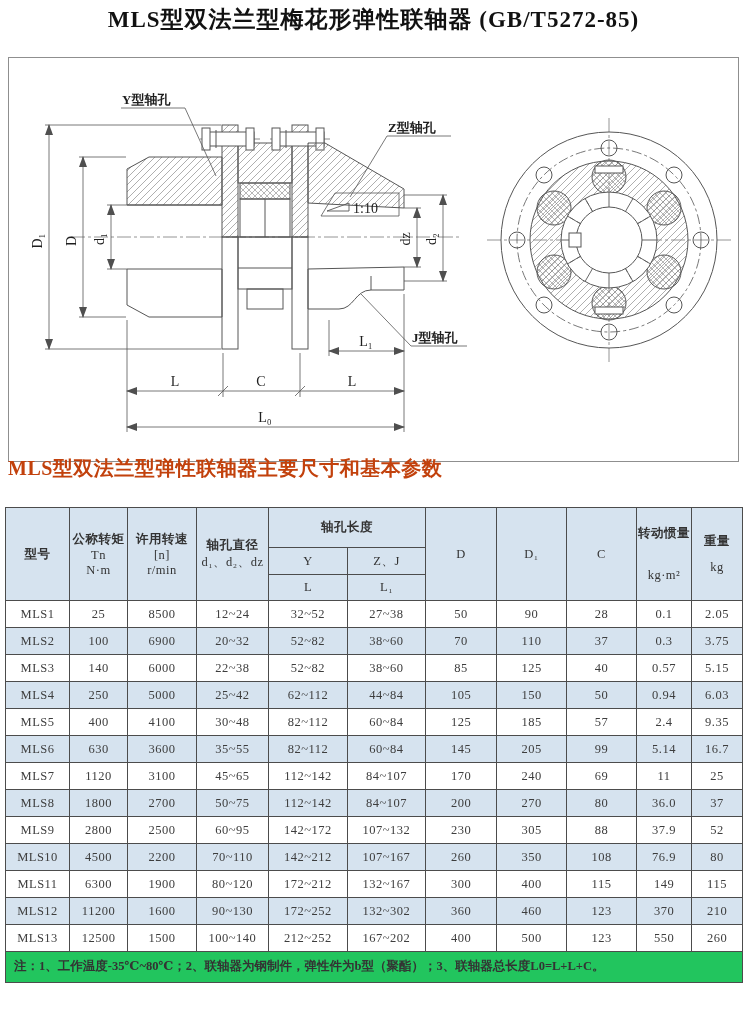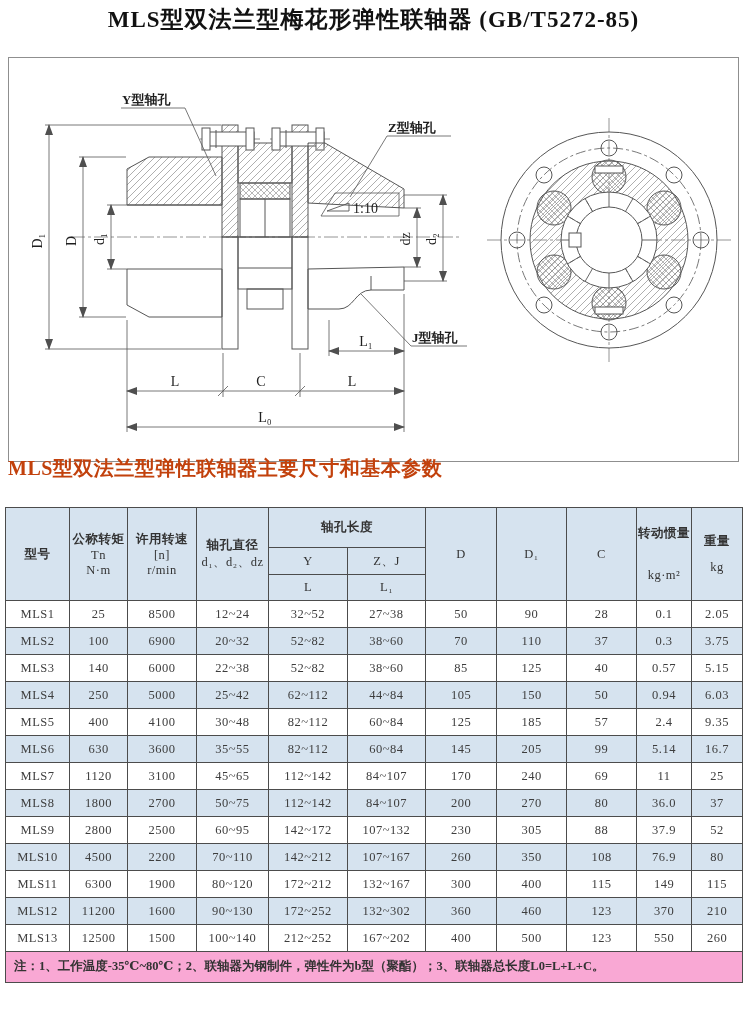--- a/index.html
+++ b/index.html
@@ -28,21 +28,21 @@
   table.params th, table.params td {
     border:1px solid #4c4c4c; text-align:center; vertical-align:middle;
     padding:1px 0; font-weight:normal; letter-spacing:0.5px;
   }
   table.params thead th { background:#d6e3ef; font-size:12.5px; color:#333; }
   table.params thead .cn { font-weight:bold; }
   table.params tbody td { height:27px; background:#fff; }
   table.params tbody tr.alt td { background:#d6e3ef; }
   table.params tfoot td {
     text-align:left; padding:6px 6px 7px 8px; font-size:12.5px; font-weight:bold;
-    color:#333; background:#f9a8d4; letter-spacing:0;
+    color:#333; background:#22c55e; letter-spacing:0;
   }
   svg text { font-family:"Liberation Serif","DejaVu Serif",serif; fill:#1e1e1e; }
   svg .dimtxt { font-size:14px; }
   svg .cntxt  { font-size:13px; font-weight:bold; }
 </style>
 </head>
 <body>
 
 <div class="page-title">MLS型双法兰型梅花形弹性联轴器 (GB/T5272-85)</div>
 

